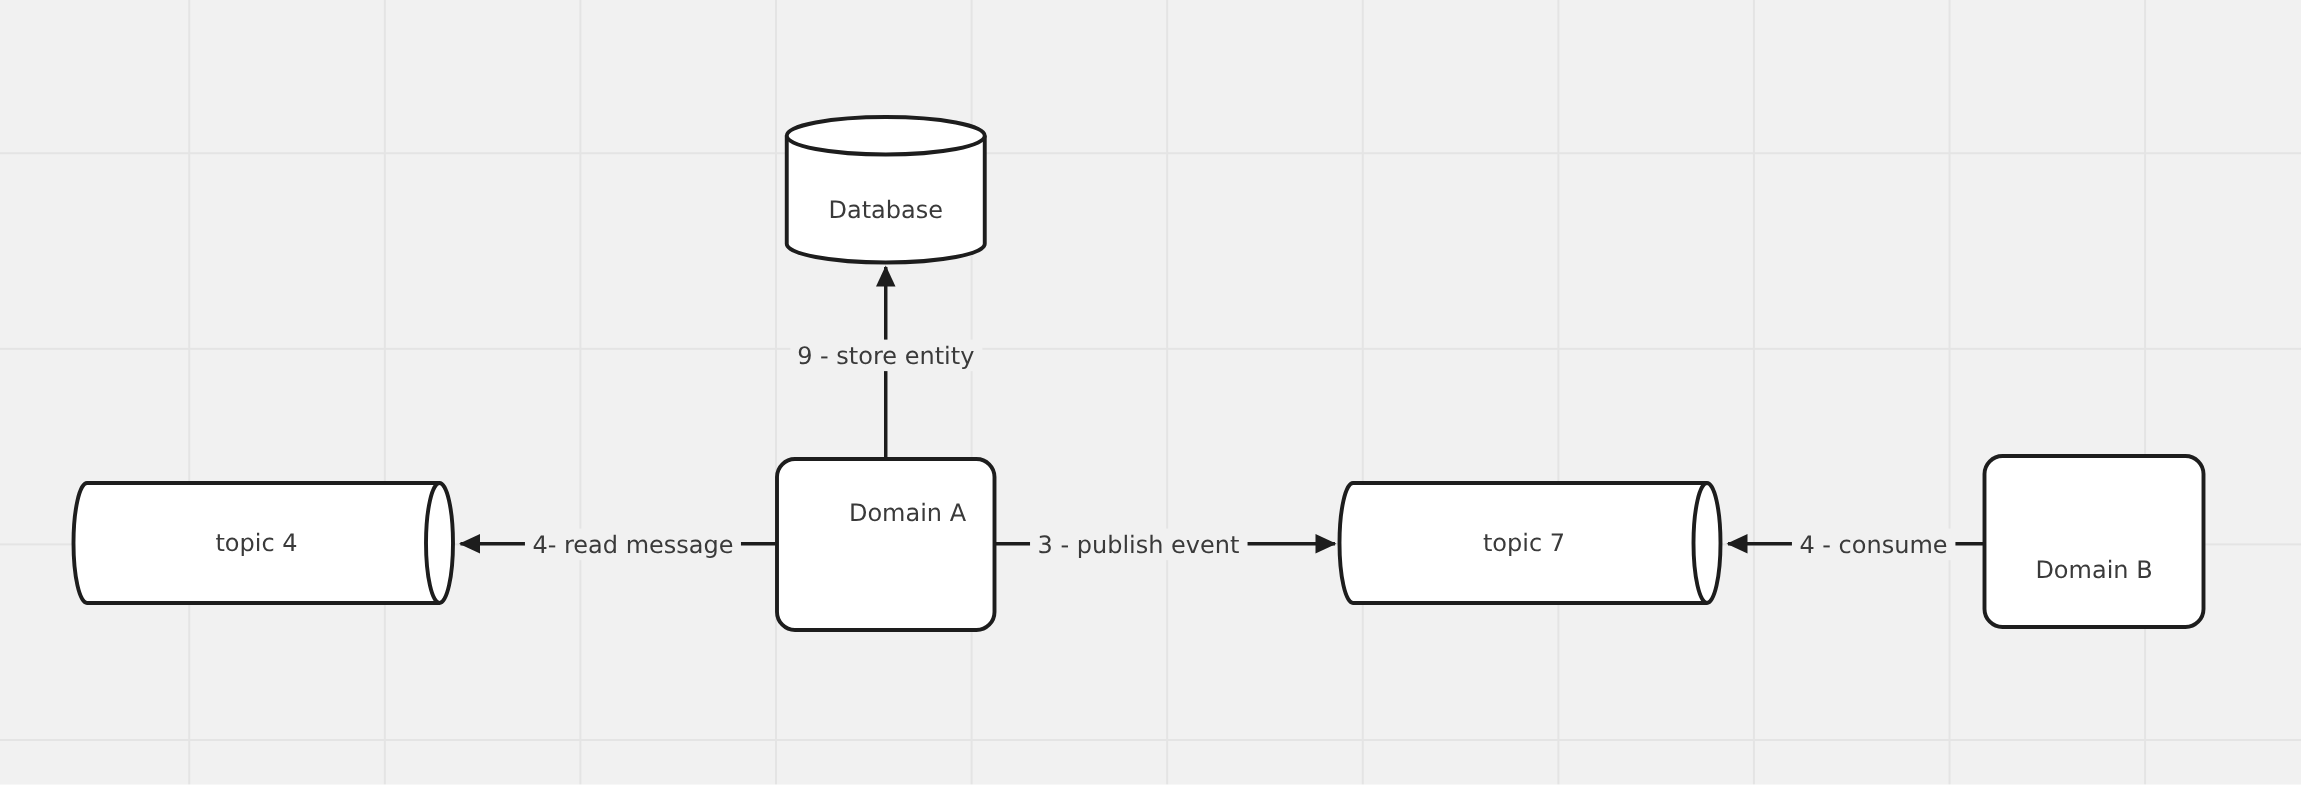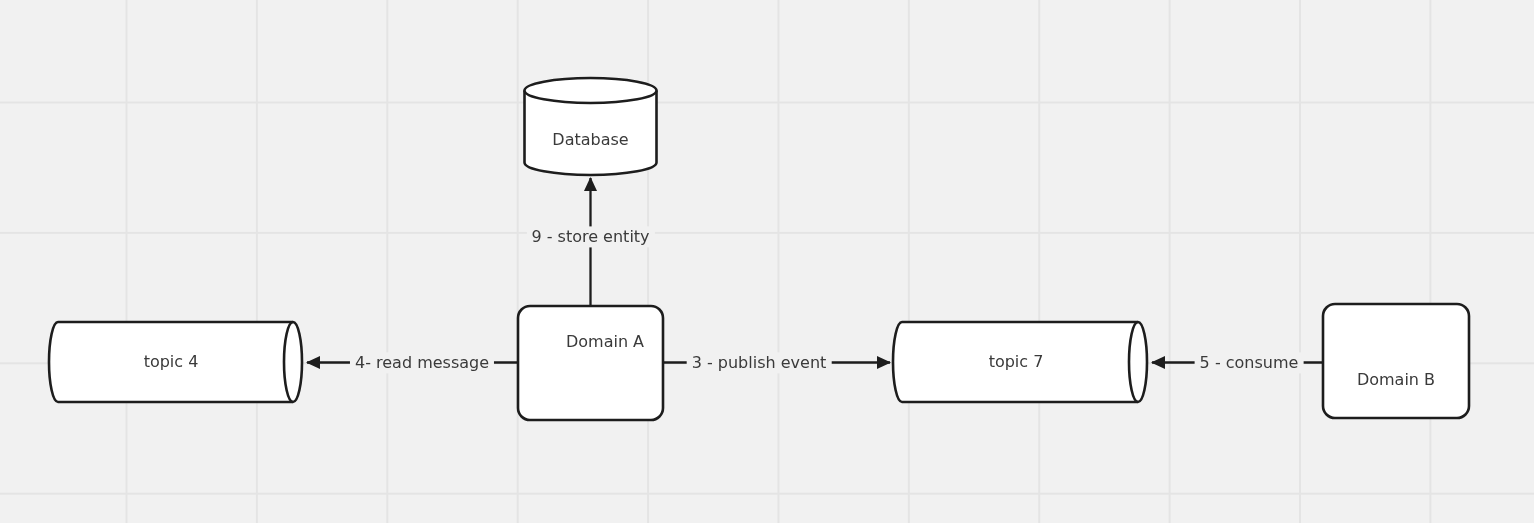--- a/index.html
+++ b/index.html
@@ -109,15 +109,15 @@
 
   <div class="lbl" style="left:590.5px; top:140px;">Database</div>
   <div class="lbl" style="left:171px; top:362px;">topic 4</div>
   <div class="lbl" style="left:590px; top:342px;margin-left:15px;">Domain A</div>
   <div class="lbl" style="left:1016px; top:362px;">topic 7</div>
   <div class="lbl" style="left:1396px; top:380px;">Domain B</div>
 
   <div class="lbl edge-lbl" style="left:422px; top:362.5px;">4- read message</div>
   <div class="lbl edge-lbl" style="left:590.5px; top:237px;">9 - store entity</div>
   <div class="lbl edge-lbl" style="left:759px; top:362.5px;">3 - publish event</div>
-  <div class="lbl edge-lbl" style="left:1249px; top:362.5px;">5 - consume</div>
+  <div class="lbl edge-lbl" style="left:1249px; top:362.5px;">4 - consume</div>
 
 </div>
 
 </body></html>

